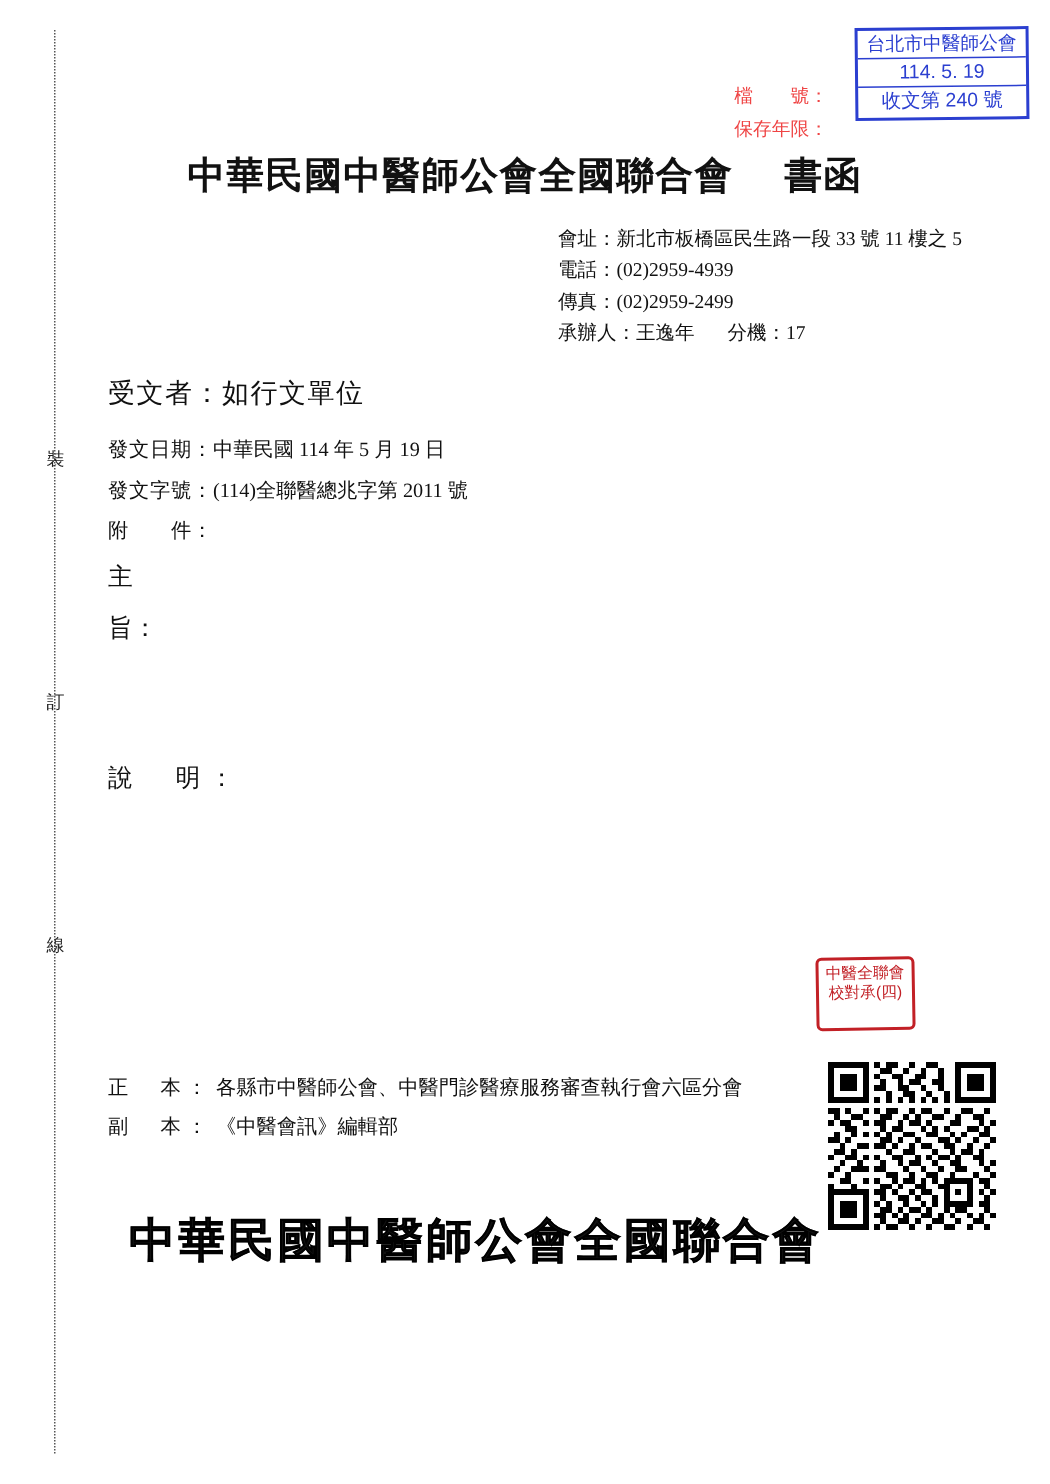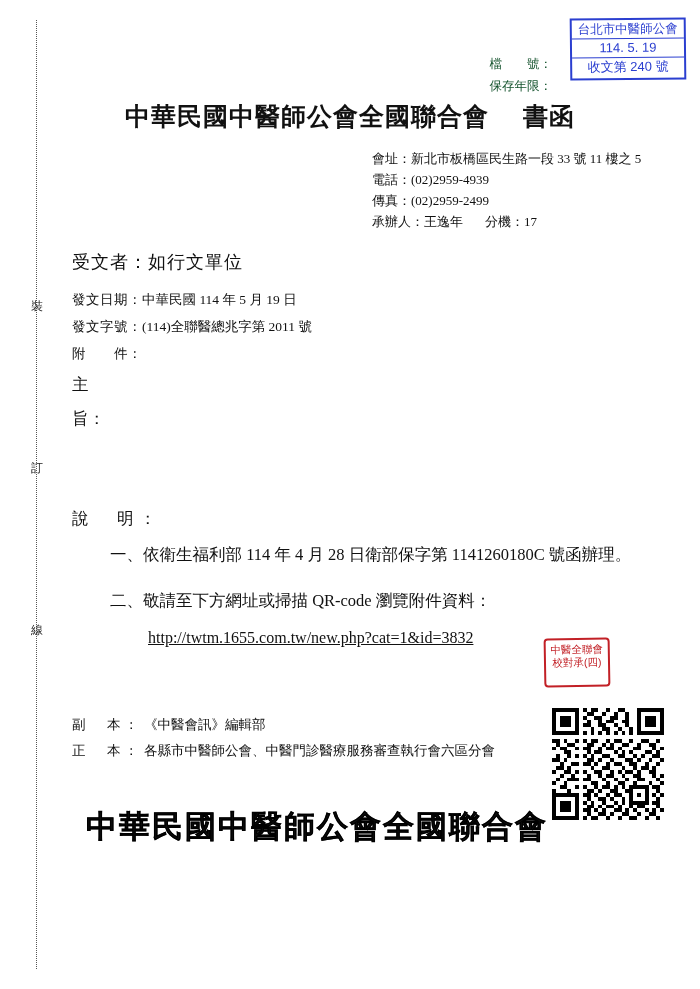--- a/index.html
+++ b/index.html
@@ -58,21 +58,21 @@
   .stamp .l2 { font-size: 13px; border-top: 1.5px solid #2b3fd0; border-bottom: 1.5px solid #2b3fd0; padding: 1px 0; }
   .stamp .l3 { font-size: 13px; padding-top: 1px; }
 
   
   .filenum {
     position: absolute;
     right: 148px;
     top: 54px;
     font-size: 12.5px;
     line-height: 1.75;
-    color: #14532d;
+    color: #ef4444;
     text-align: right;
   }
   .filenum .row { white-space: nowrap; }
 
   
   .doc-title {
     position: absolute;
     left: 0; right: 0;
     top: 100px;
     text-align: center;
@@ -252,38 +252,29 @@
     <div><span class="lbl">發文字號：</span><span>(114)全聯醫總兆字第 2011 號</span></div>
     <div><span class="lbl">附　　件：</span><span></span></div>
   </div>
 
   <div class="subject">
     <span class="head">主　旨：</span>
   </div>
 
   <div class="explain-head">說　明：</div>
 
-  <div class="explain-items">
-    <div class="item">
-      <span class="num">一、</span><span>依衛生福利部 114 年 4 月 28 日衛部保字第 1141260180C 號函辦理。</span>
-    </div>
-    <div class="item">
-      <span class="num">二、</span><span>敬請至下方網址或掃描 QR-code 瀏覽附件資料：</span>
-      <a class="link" href="#">http://twtm.1655.com.tw/new.php?cat=1&amp;id=3832</a>
-    </div>
-  </div>
 
   <div class="round-seal">
     <div>中醫全聯會</div>
     <div>校對承(四)</div>
   </div>
 
   <div class="copies">
+    <div><span class="lbl">正　本：</span><span>各縣市中醫師公會、中醫門診醫療服務審查執行會六區分會</span></div>
     <div><span class="lbl">副　本：</span><span>《中醫會訊》編輯部</span></div>
-    <div><span class="lbl">正　本：</span><span>各縣市中醫師公會、中醫門診醫療服務審查執行會六區分會</span></div>
   </div>
 
   <div class="qr">
     <svg width="112" height="112" viewBox="0 0 29 29" shape-rendering="crispEdges">
       <rect width="29" height="29" fill="#ffffff"></rect>
       <g fill="#000000">
 
         <rect x="0" y="0" width="7" height="1"></rect>
           <rect x="0" y="6" width="7" height="1"></rect>
         <rect x="0" y="0" width="1" height="7"></rect>

